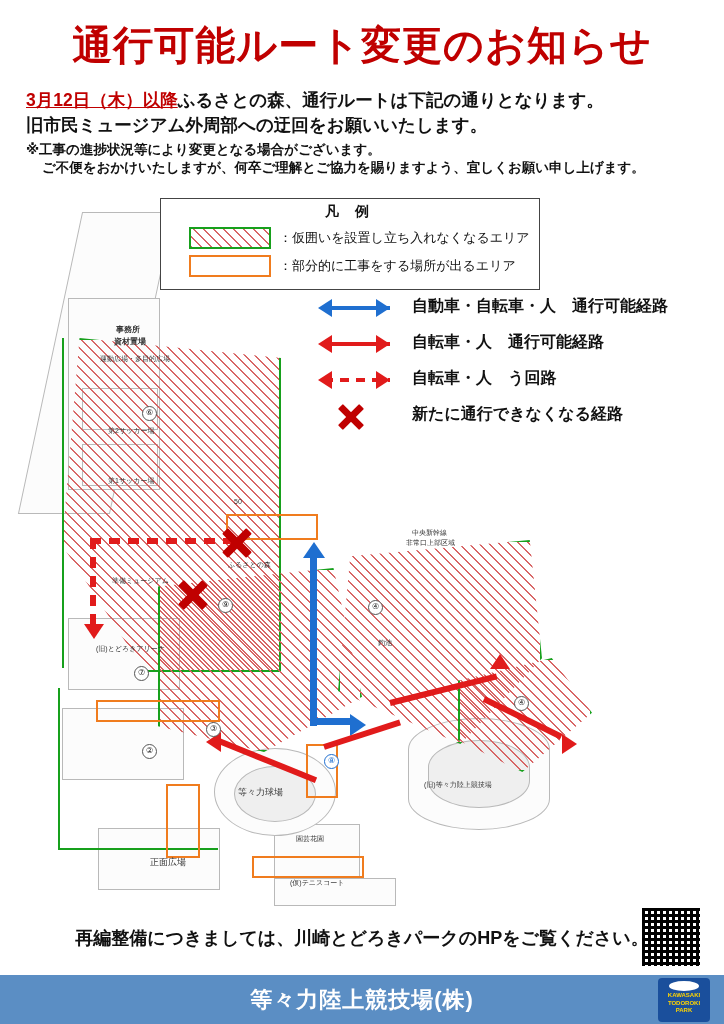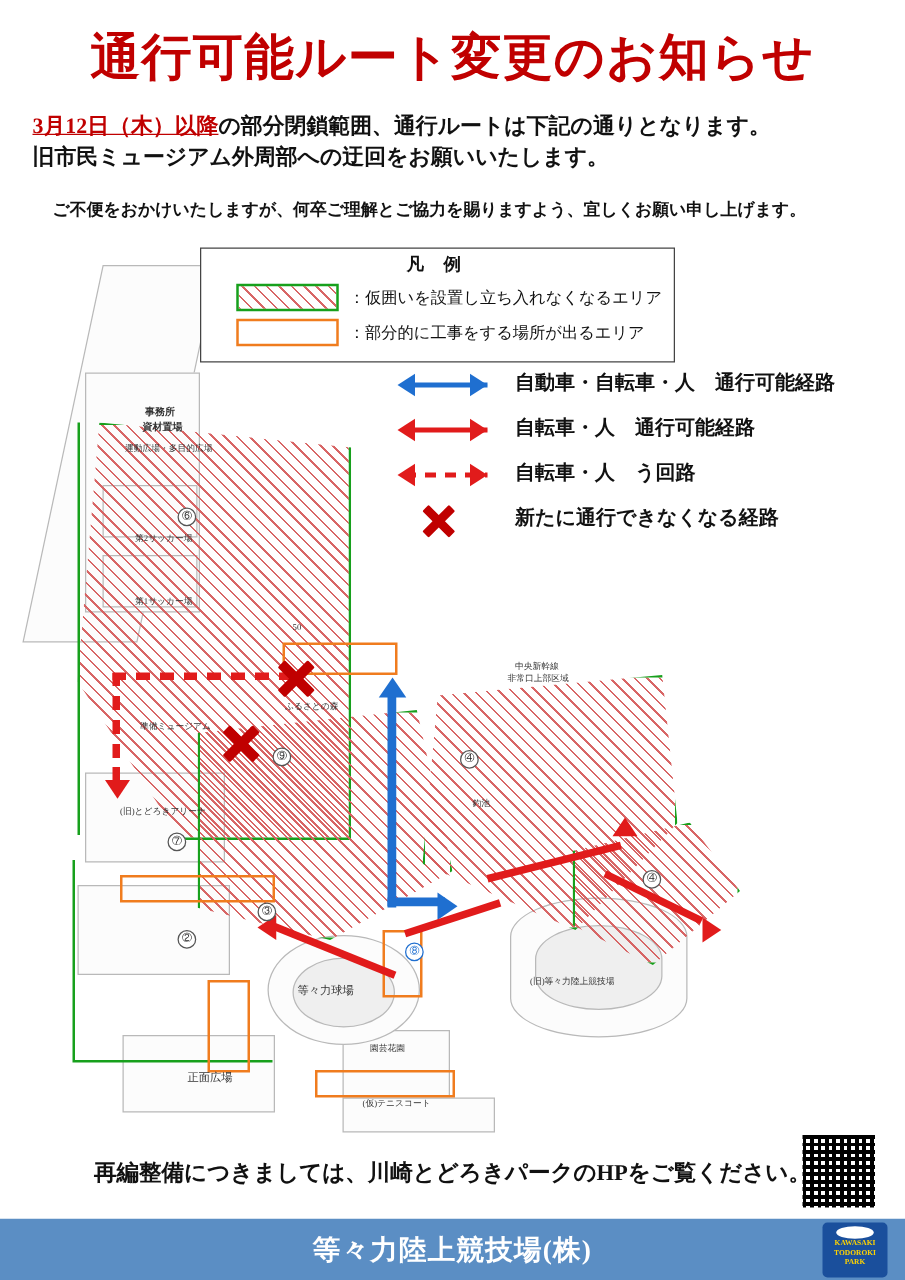--- a/index.html
+++ b/index.html
@@ -4,21 +4,21 @@
 <style>
   html,body{margin:0;padding:0;}
   body{
     width:724px;height:1024px;
     background:#ffffff;
     font-family:"Liberation Sans","DejaVu Sans",sans-serif;
     position:relative;
     overflow:hidden;
     color:#111;
   }
-  .page{position:relative;width:724px;height:1024px;font-family:Liberation Serif, serif;}
+  .page{position:relative;width:724px;height:1024px;}
 
   
   .title{
     position:absolute;left:0;top:18px;width:724px;
     text-align:center;
     font-size:40px;font-weight:bold;color:#c00000;
     letter-spacing:1px;
     white-space:nowrap;
   }
   .lead{
@@ -156,23 +156,24 @@
   .logo .txt{color:#ffd400;}
 </style>
 </head>
 <body>
 
 <div class="page">
 
   <div class="title">通行可能ルート変更のお知らせ</div>
 
   <div class="lead">
-    <span class="red">3月12日（木）以降</span><span>の部分閉鎖範囲、通行ルートは下記の通りとなります。</span><br>
+    <span class="red">3月12日（木）以降</span><span>ふるさとの森、通行ルートは下記の通りとなります。</span><br>
     <span>旧市民ミュージアム外周部への迂回をお願いいたします。</span>
   </div>
+  <div class="note1">※工事の進捗状況等により変更となる場合がございます。</div>
   <div class="note2">ご不便をおかけいたしますが、何卒ご理解とご協力を賜りますよう、宜しくお願い申し上げます。</div>
 
   <div class="map">
 
     <div class="plot white" style="left:12px;top:24px;width:90px;height:300px;transform:skewX(-12deg);"></div>
     <div class="plot white" style="left:30px;top:110px;width:90px;height:190px;"></div>
     <div class="plot white" style="left:44px;top:200px;width:74px;height:40px;"></div>
     <div class="plot white" style="left:44px;top:256px;width:74px;height:40px;"></div>
     <div class="plot white" style="left:30px;top:430px;width:110px;height:70px;"></div>
     <div class="plot white" style="left:24px;top:520px;width:120px;height:70px;"></div>

